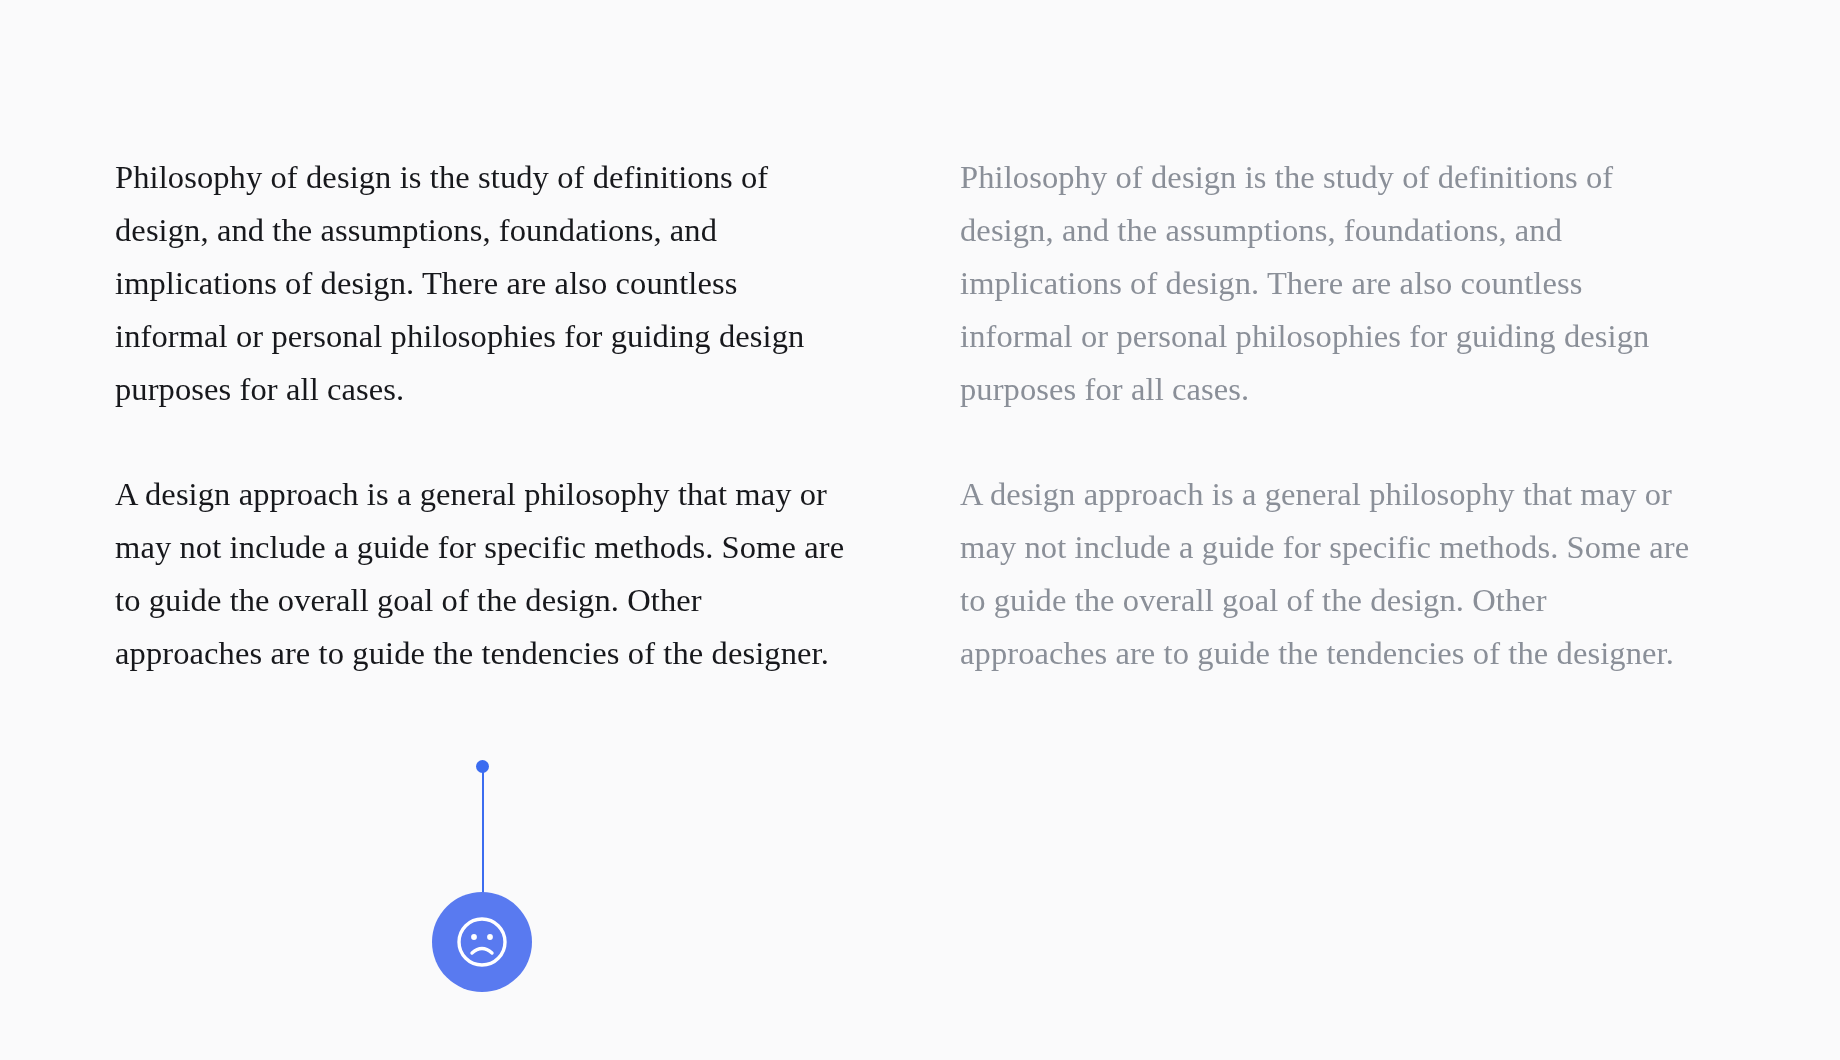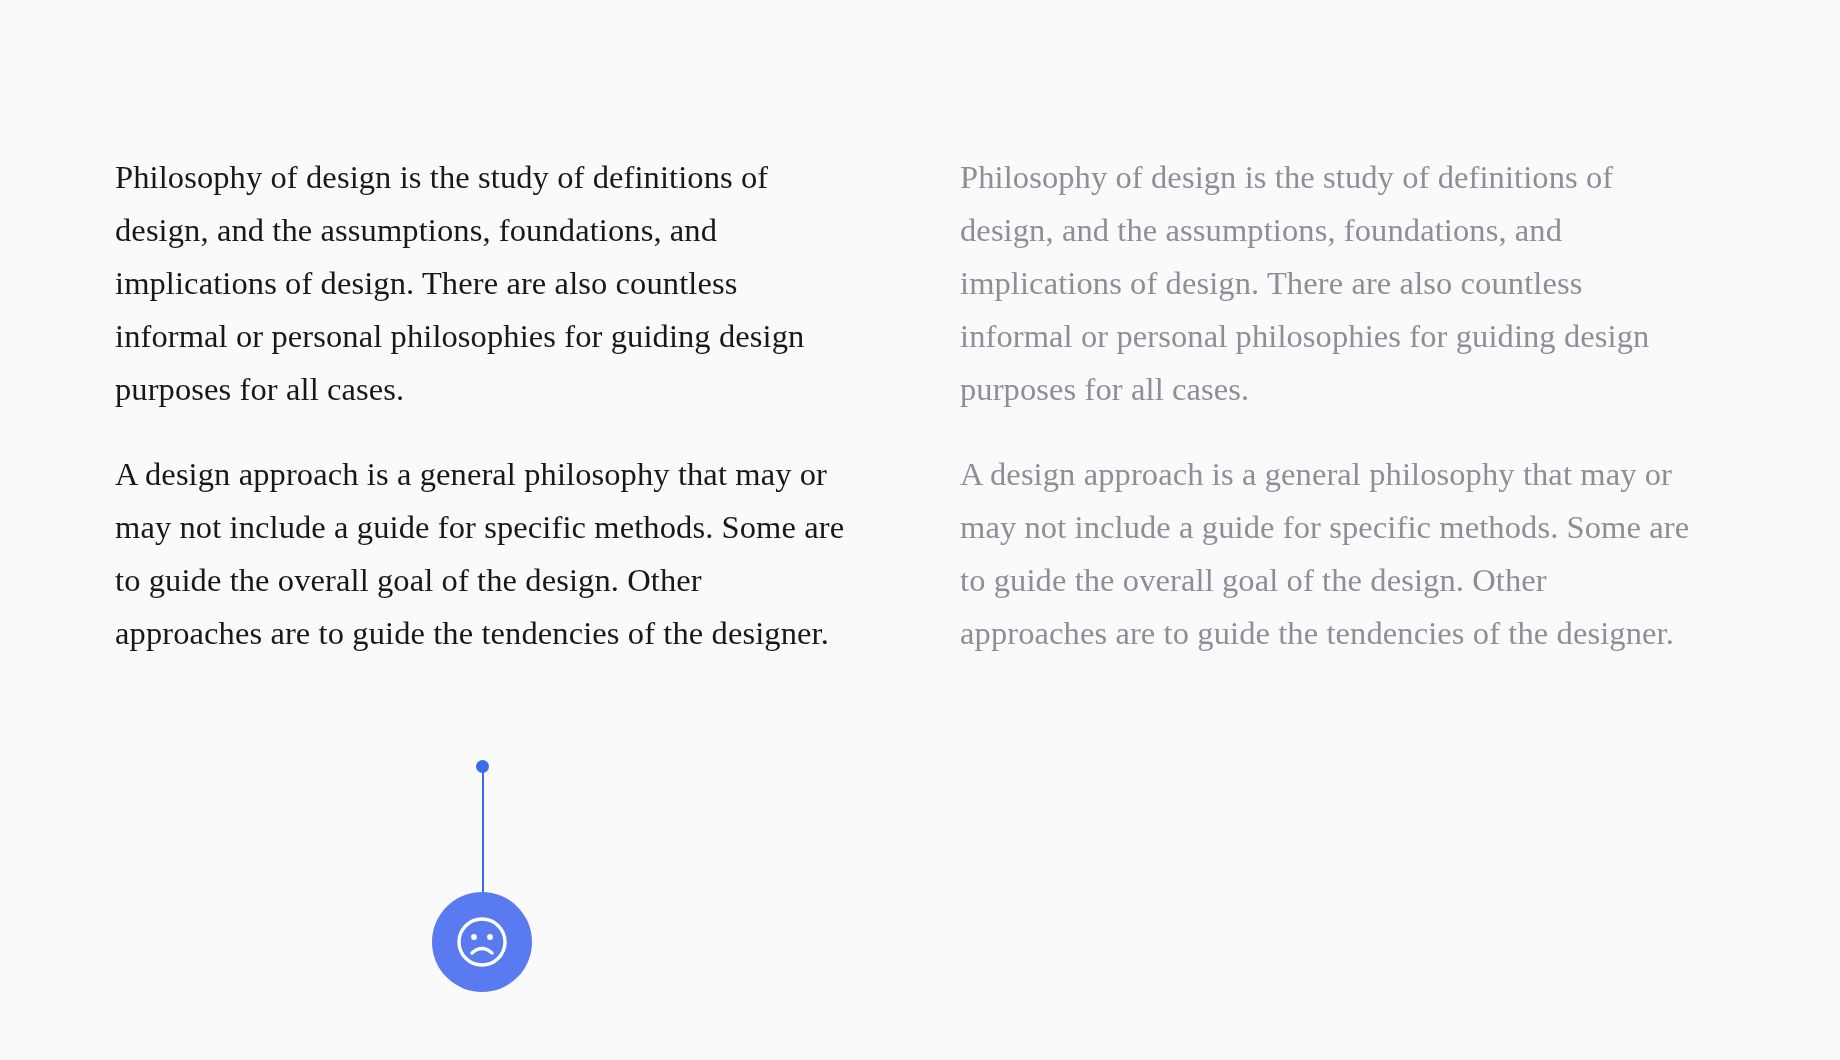--- a/index.html
+++ b/index.html
@@ -46,21 +46,21 @@
     line-height: 53px;
     letter-spacing: 0.1px;
   }
   .text-block.dark {
     color: #17181c;
   }
   .text-block.muted {
     color: #8a8f98;
   }
   .para + .para {
-    margin-top: 32px;
+    margin-top: 52px;
   }
   .marker {
     position: absolute;
     width: 100px;
     height: 260px;
   }
   .marker-left {
     left: 432px;
     top: 760px;
   }

